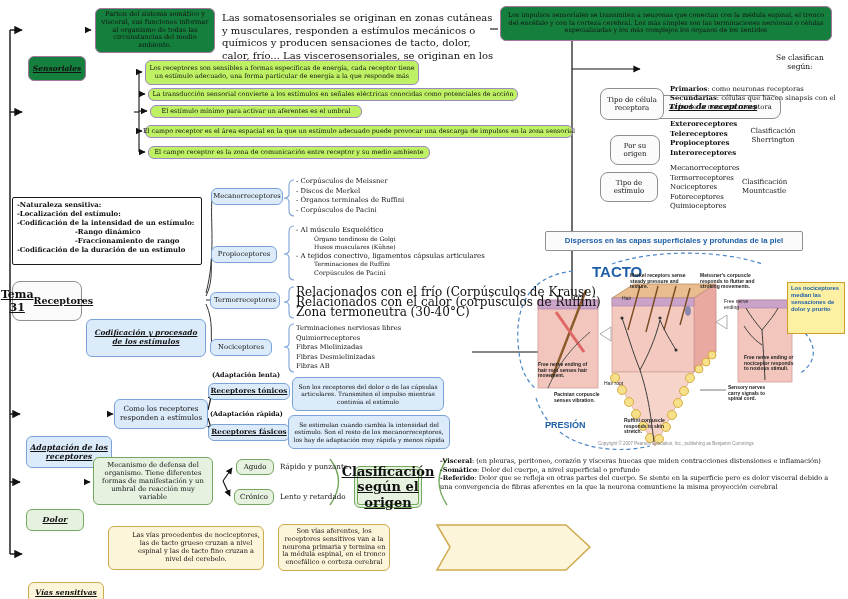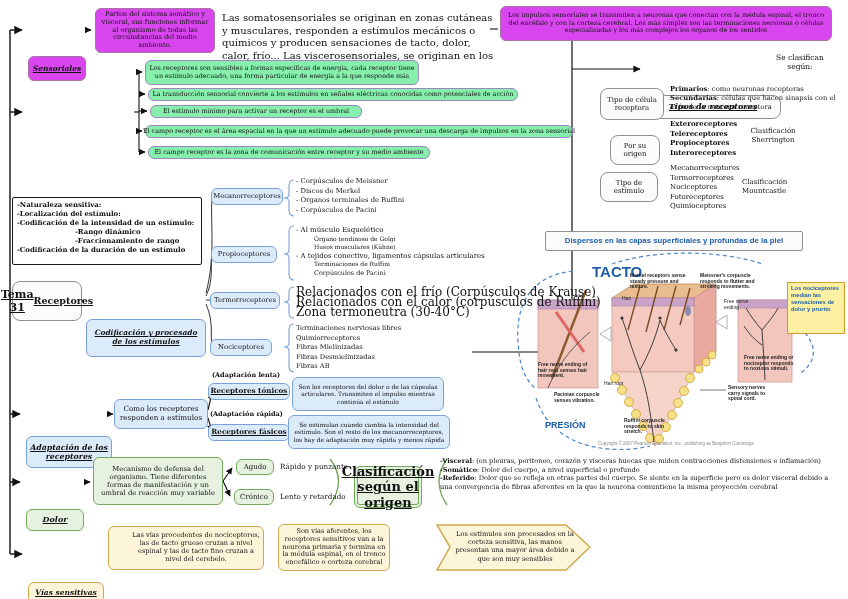--- a/index.html
+++ b/index.html
@@ -1,22 +1,22 @@
 <!DOCTYPE html>
 <html><head>
 <meta charset="utf-8">
 <style>
   html,body{margin:0;padding:0;background:#fff;}
   .stage{position:relative;width:848px;height:599px;background:#fff;overflow:hidden;
          font-family:"DejaVu Serif",serif;color:#111;}
   .abs{position:absolute;box-sizing:border-box;}
   .box{border-radius:6px;border:1.2px solid #777;padding:1px 3px;
        display:flex;align-items:center;justify-content:center;text-align:center;line-height:1.2;}
-  .pink{background:#d946ef;border-color:#a874a0;border-width:1.6px;}
-  .lav{background:#86efac;border-color:#9e88c4;}
+  .pink{background:#15803d;border-color:#a874a0;border-width:1.6px;}
+  .lav{background:#bef264;border-color:#9e88c4;}
   .blue{background:#dcebfa;border-color:#7ba2d6;}
   .gray{background:#fbfbfb;border-color:#8f8f8f;border-width:1.6px;border-radius:8px;}
   .green{background:#e7f1e0;border-color:#74a85e;}
   .yellow{background:#fdf5da;border-color:#cfa94e;}
   .white{background:#fff;border:1.4px solid #1a1a1a;border-radius:2px;}
   .title{font-style:italic;font-weight:bold;text-decoration:underline;margin-top:38px;}
   .bu{font-weight:bold;text-decoration:underline;}
   .txt{position:absolute;box-sizing:border-box;line-height:1.25;}
   .nowrap{white-space:nowrap;}
   .b{font-weight:bold;}
@@ -185,21 +185,21 @@
 
   <div class="abs box pink" style="left:95px;top:8px;width:120px;height:45px;font-size:6.6px;">Parten del sistema somático y visceral, sus funciones informar al organismo de todas las circunstancias del medio ambiente.</div>
 
   <div class="txt" style="left:222px;top:12px;width:272px;font-size:10px;">Las somatosensoriales se originan en zonas cutáneas y musculares, responden a estímulos mecánicos o químicos y producen sensaciones de tacto, dolor, calor, frío... Las viscerosensoriales, se originan en los tractos internos</div>
 
   <div class="abs box pink" style="left:500px;top:6px;width:332px;height:35px;font-size:6.4px;">Los impulsos sensoriales se transmiten a neuronas que conectan con la médula espinal, el tronco del encéfalo y con la corteza cerebral. Los más simples son las terminaciones nerviosas o células especializadas y los más complejos los órganos de los sentidos</div>
 
 
   <div class="abs box lav" style="left:145px;top:60px;width:274px;height:25px;font-size:6.4px;">Los receptores son sensibles a formas específicas de energía, cada receptor tiene un estímulo adecuado, una forma particular de energía a la que responde más</div>
   <div class="abs box lav nowrap" style="left:148px;top:88px;width:370px;height:13px;font-size:6.4px;">La transducción sensorial convierte a los estímulos en señales eléctricas conocidas como potenciales de acción</div>
-  <div class="abs box lav nowrap" style="left:150px;top:105px;width:212px;height:13px;font-size:6.4px;">El estímulo mínimo para activar un receptor es el umbral</div>
+  <div class="abs box lav nowrap" style="left:150px;top:105px;width:212px;height:13px;font-size:6.4px;">El estímulo mínimo para activar un aferentes es el umbral</div>
   <div class="abs box lav nowrap" style="left:145px;top:125px;width:428px;height:13px;font-size:6.4px;">El campo receptor es el área espacial en la que un estímulo adecuado puede provocar una descarga de impulsos en la zona sensorial</div>
   <div class="abs box lav nowrap" style="left:148px;top:146px;width:282px;height:13px;font-size:6.4px;">El campo receptor es la zona de comunicación entre receptor y su medio ambiente</div>
 
   <div class="abs white" style="left:12px;top:197px;width:190px;height:68px;font-size:6.9px;font-weight:bold;padding:3px 4px;line-height:1.3;">
     <div>-Naturaleza sensitiva:</div>
     <div>-Localización del estímulo:</div>
     <div>-Codificación de la intensidad de un estímulo:</div>
     <div style="padding-left:58px;">-Rango dinámico</div>
     <div style="padding-left:58px;">-Fraccionamiento de rango</div>
     <div>-Codificación de la duración de un estímulo</div>
@@ -305,33 +305,32 @@
 
   <div class="txt b nowrap" style="left:212px;top:371px;font-size:6.5px;">(Adaptación lenta)</div>
   <div class="abs box blue bu nowrap" style="left:208px;top:383px;width:82px;height:17px;font-size:7.2px;">Receptores tónicos</div>
   <div class="txt b nowrap" style="left:210px;top:410px;font-size:6.5px;">(Adaptación rápida)</div>
   <div class="abs box blue bu nowrap" style="left:208px;top:424px;width:82px;height:17px;font-size:7.2px;">Receptores fásicos</div>
 
   <div class="abs box blue" style="left:292px;top:377px;width:152px;height:34px;font-size:6px;">Son los receptores del dolor o de las cápsulas articulares. Transmiten el impulso mientras continúa el estímulo</div>
   <div class="abs box blue" style="left:288px;top:415px;width:162px;height:34px;font-size:6px;">Se estimulan cuando cambia la intensidad del estímulo. Son el resto de los mecanorreceptores, los hay de adaptación muy rápida y menos rápida</div>
 
   <div class="abs box green title" style="left:26px;top:471px;width:58px;height:22px;font-size:8px;">Dolor</div>
-  <div class="abs box green" style="left:93px;top:457px;width:130px;height:48px;font-size:6.8px;">Mecanismo de defensa del organismo. Tiene diferentes formas de manifestación y un umbral de reacción muy variable</div>
+  <div class="abs box green" style="left:93px;top:457px;width:120px;height:48px;font-size:6.8px;">Mecanismo de defensa del organismo. Tiene diferentes formas de manifestación y un umbral de reacción muy variable</div>
 
   <div class="abs box green nowrap" style="left:236px;top:459px;width:38px;height:16px;font-size:7px;">Agudo</div>
   <div class="txt nowrap" style="left:280px;top:462px;font-size:7.2px;">Rápido y punzante</div>
   <div class="abs box green nowrap" style="left:234px;top:489px;width:40px;height:16px;font-size:7px;">Crónico</div>
   <div class="txt nowrap" style="left:280px;top:492px;font-size:7.2px;">Lento y retardado</div>
 
   <div class="abs box green bu" style="left:354px;top:466px;width:68px;height:42px;font-size:13px;box-shadow:inset 0 0 0 2px #e7f1e0, inset 0 0 0 3px #74a85e;">Clasificación según el origen</div>
 
   <div class="txt" style="left:440px;top:457px;width:402px;font-size:6.6px;line-height:1.3;">
     <p><span class="b">-Visceral</span><span>: (en pleuras, peritoneo, corazón y vísceras huecas que miden contracciones distensiones e inflamación)</span></p>
     <p><span class="b">-Somático</span><span>: Dolor del cuerpo, a nivel superficial o profundo</span></p>
     <p><span class="b">-Referido</span><span>: Dolor que se refleja en otras partes del cuerpo. Se siente en la superficie pero es dolor visceral debido a una convergencia de fibras aferentes en la que la neurona comuntiene la misma proyección cerebral</span></p>
   </div>
 
   <div class="abs box yellow title" style="left:28px;top:544px;width:76px;height:21px;font-size:7.5px;">Vías sensitivas</div>
   <div class="abs box yellow" style="left:108px;top:526px;width:156px;height:44px;font-size:6.6px;padding-left:23px;">Las vías procedentes de nociceptores, las de tacto grueso cruzan a nivel espinal y las de tacto fino cruzan a nivel del cerebelo.</div>
   <div class="abs box yellow" style="left:278px;top:524px;width:112px;height:47px;font-size:6.6px;">Son vías aferentes, los receptores sensitivos van a la neurona primaria y termina en la médula espinal, en el tronco encefálico o corteza cerebral</div>
-  <div class="txt" style="left:452px;top:530px;width:126px;font-size:6.6px;text-align:center;">Los estímulos son procesados en la corteza sensitiva, las manos presentan una mayor área debido a que son muy sensibles</div>
 
 </div>
 
 </body></html>

